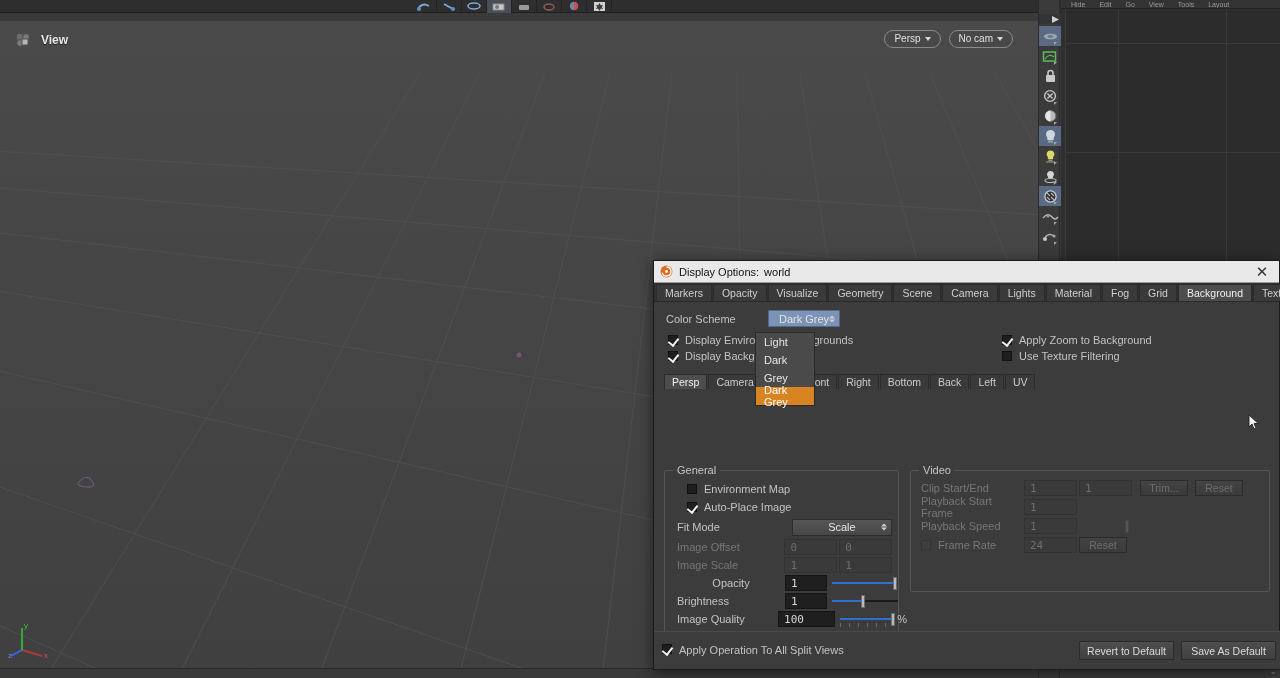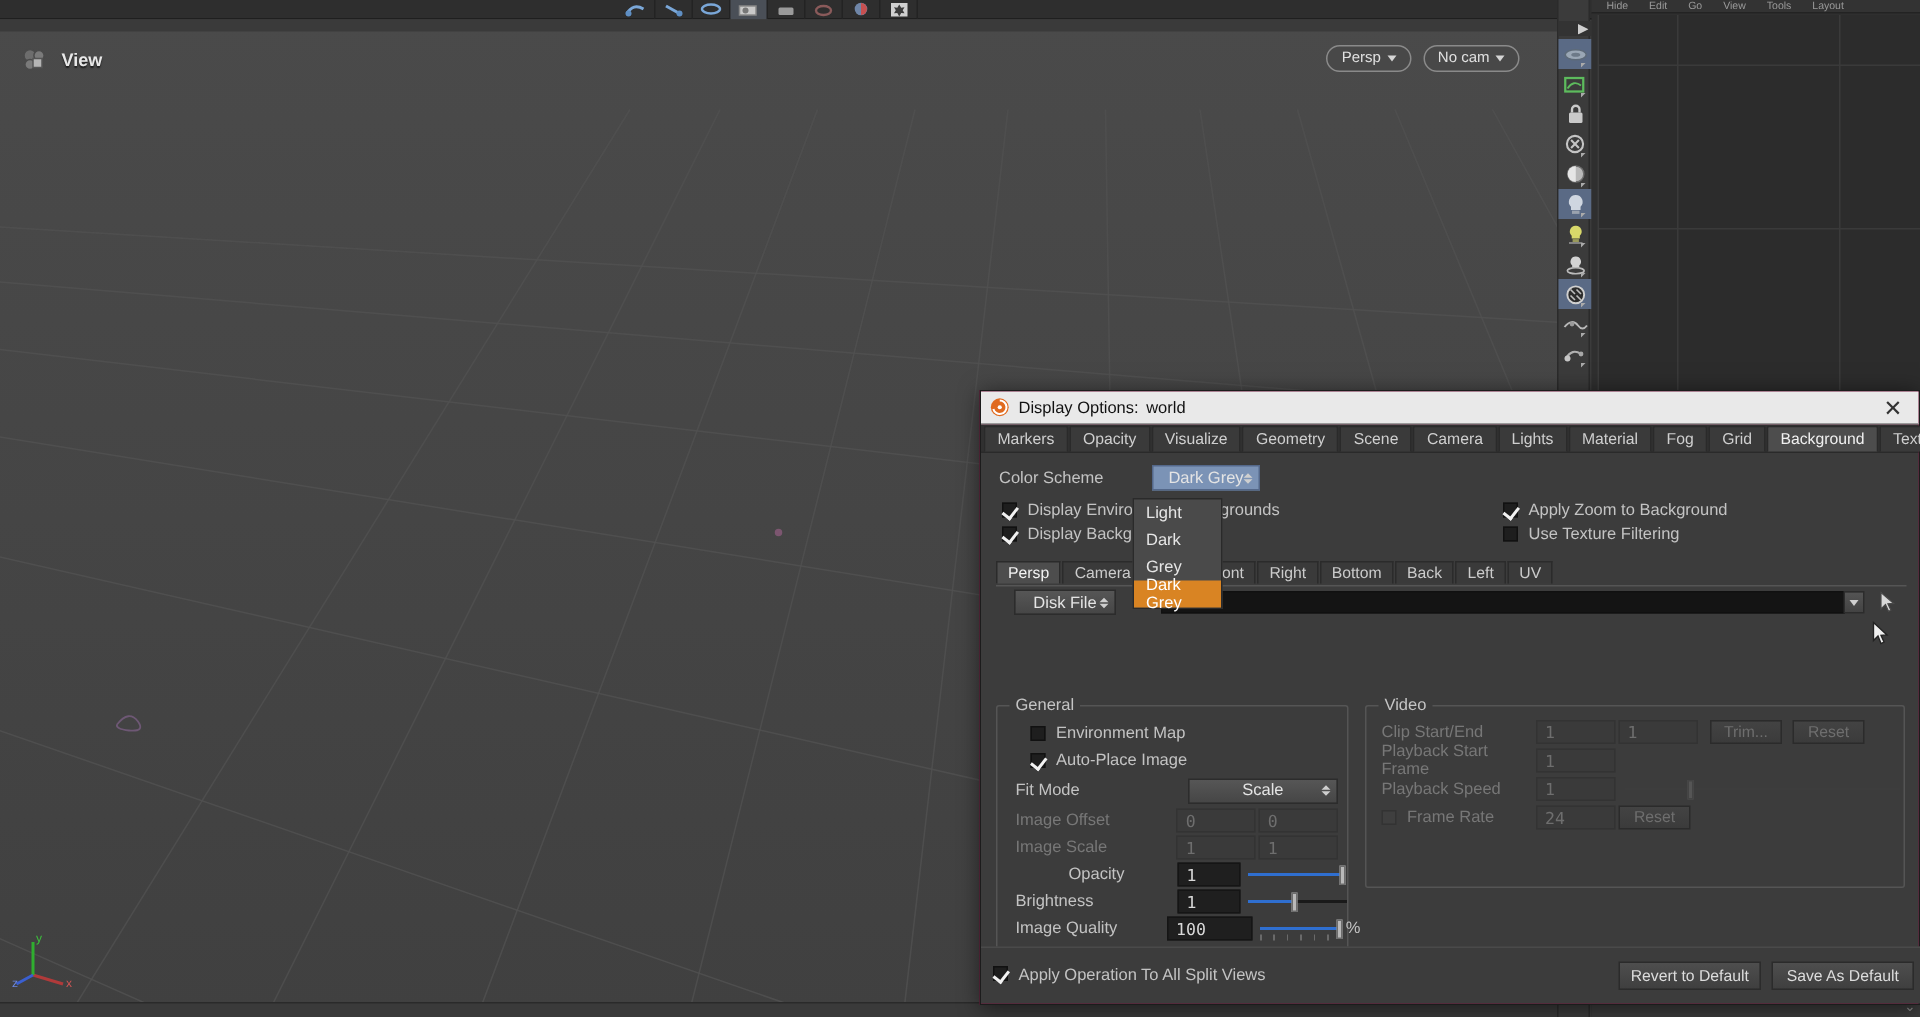--- a/index.html
+++ b/index.html
@@ -526,38 +526,20 @@
       <div class="vtab">Camera</div>
       <div class="vtab">Top</div>
       <div class="vtab">Front</div>
       <div class="vtab">Right</div>
       <div class="vtab">Bottom</div>
       <div class="vtab">Back</div>
       <div class="vtab">Left</div>
       <div class="vtab">UV</div>
     </div>
 
-    <div id="path-row">
-      <div id="src-combo" class="combo">
-        <span>Disk File</span>
-        <span class="arrows">
-            <i class="up"></i>
-            <i class="dn"></i>
-          </span>
-      </div>
-      <div id="path-field"></div>
-      <div id="path-drop">
-          <i></i>
-        </div>
-      <div id="browse-btn">
-        <svg width="14" height="15" viewBox="0 0 14 15">
-          <path d="M3 1 L3 12 L6 9 L8 13.5 L9.6 12.8 L7.6 8.6 L11.5 8.3 Z" fill="#d9d9d9" stroke="#4a4a4a" stroke-width="0.8"></path>
-        </svg>
-      </div>
-    </div>
 
     <div id="grp-general" class="group">
       <div class="gtitle">General</div>
 
       <div class="frow" style="top:10px;left:22px;">
         <span class="cb"></span>
         <span class="lbl">Environment Map</span>
       </div>
       <div class="frow" style="top:28px;left:22px;">
         <span class="cb on"></span>

